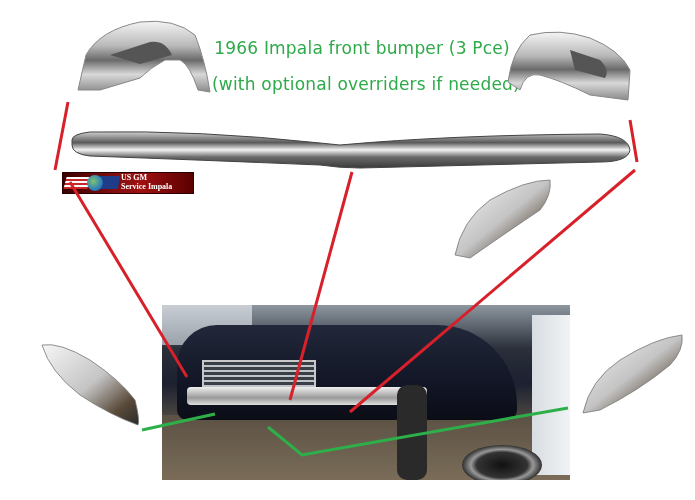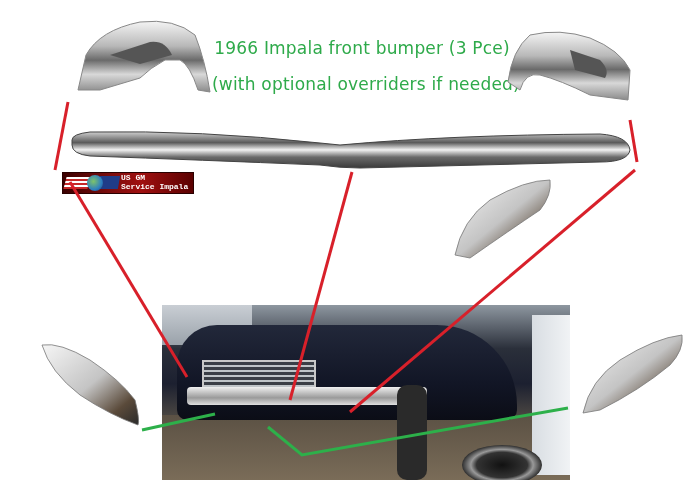--- a/index.html
+++ b/index.html
@@ -9,21 +9,21 @@
       font-family: "DejaVu Sans", sans-serif; font-size: 17px; color: #2eaa4a;
       letter-spacing: 0.2px; line-height: 28px; white-space: nowrap;
     }
     .logo {
       position: absolute; left: 62px; top: 172px; width: 130px; height: 20px;
       background: linear-gradient(90deg, #3a0000 0%, #7a0c0c 35%, #a01010 60%, #5a0000 100%);
       border: 1px solid #2a0000; overflow: hidden;
     }
     .logo-text {
       position: absolute; left: 58px; top: 1px; color: #ffffff; font-weight: bold;
-      font-family: Liberation Mono, monospace; font-size: 8px; line-height: 8.5px;
+      font-family: Liberation Serif, serif; font-size: 8px; line-height: 8.5px;
     }
     .globe {
       position: absolute; left: 24px; top: 2px; width: 16px; height: 16px; border-radius: 50%;
       background: radial-gradient(circle at 40% 40%, #7ec36a 0%, #2e7fbf 60%, #16406e 100%);
     }
     .flag1 {
       position: absolute; left: 2px; top: 4px; width: 24px; height: 12px;
       background: repeating-linear-gradient(0deg, #c62828 0 2px, #ffffff 2px 4px);
       transform: skewX(-15deg);
     }

